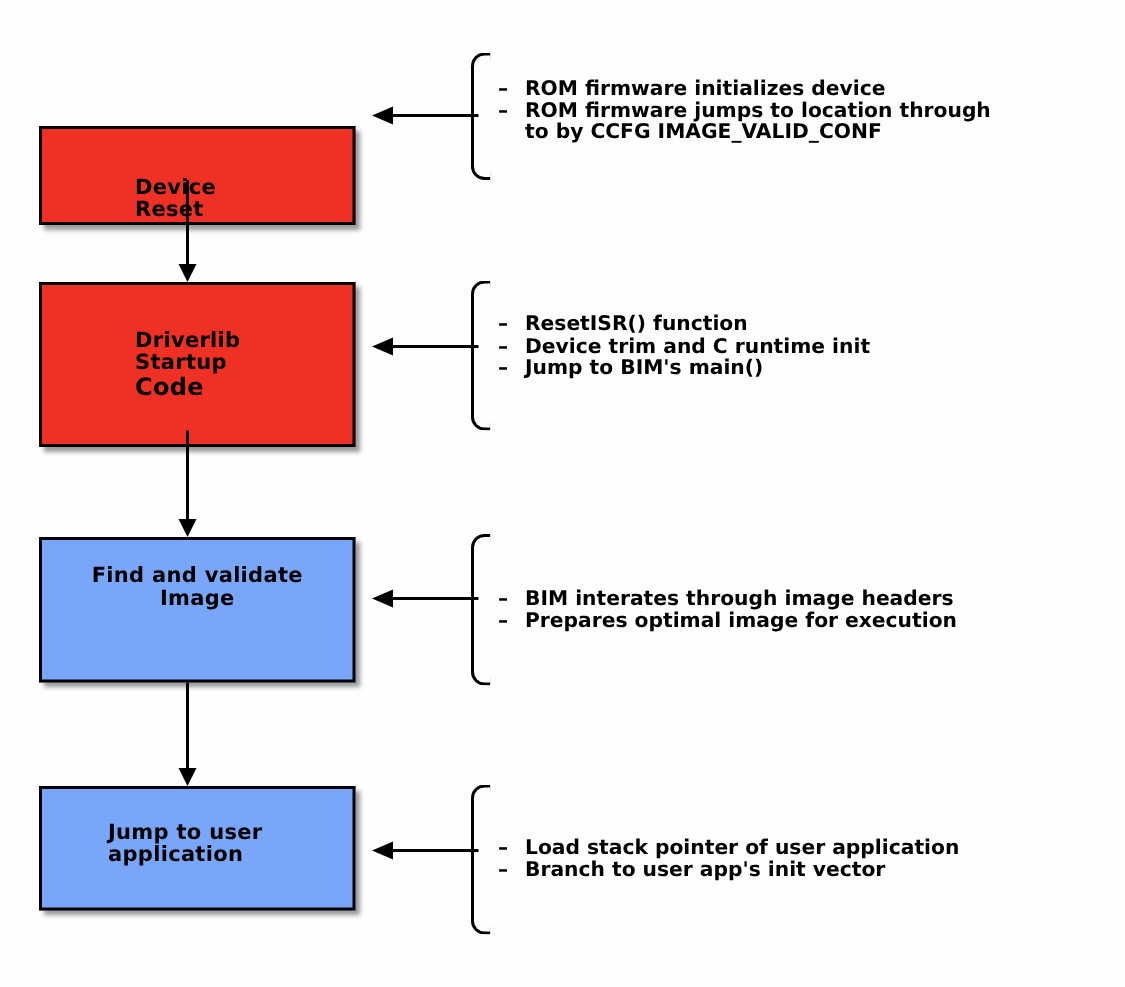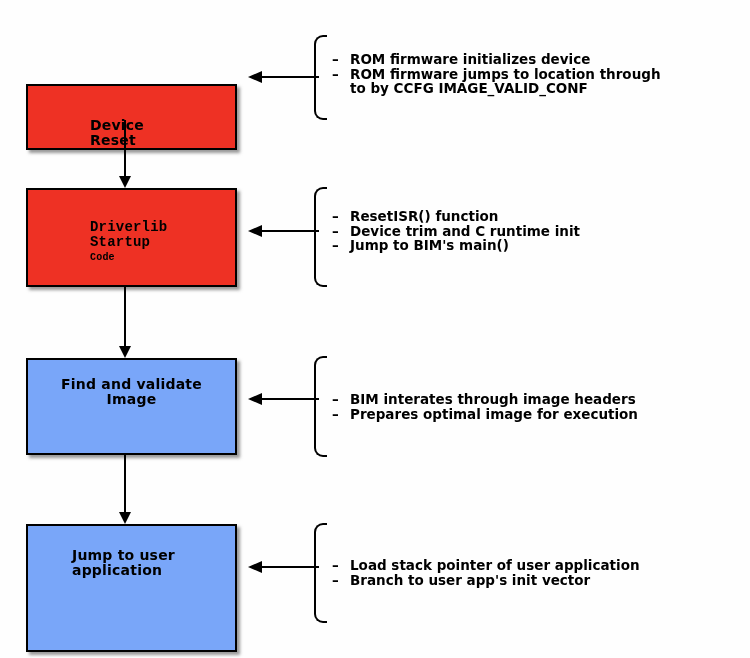--- a/index.html
+++ b/index.html
@@ -11,21 +11,21 @@
   .step-box {
     position:absolute; left:26px; width:211px; box-sizing:border-box;
     border:2px solid #000; box-shadow:3px 3px 3px rgba(70,70,70,0.55);
   }
   .box-red  { background:#ee3124; }
   .box-blue { background:#79a6f9; }
   .box-label {
     position:absolute; font-size:14px; line-height:15px;
     white-space:pre-line; letter-spacing:0.2px;
   }
-  .box-sublabel { position:absolute; font-size:10px; line-height:14px; letter-spacing:0.2px; }
+  .box-sublabel { position:absolute; font-size:16px; line-height:14px; letter-spacing:0.2px; }
   .center-label { left:0; width:100%; text-align:center; }
 
   .h-arrow { position:absolute; left:248px; height:12px; display:flex; align-items:center; }
   .tri-left { width:0; height:0; border-top:6px solid transparent; border-bottom:6px solid transparent; border-right:14px solid #000; }
   .h-line { height:2px; background:#000; width:57px; }
 
   .v-connector { position:absolute; left:118px; width:14px; display:flex; flex-direction:column; align-items:center; }
   .v-line { width:2px; background:#000; }
   .tri-down { width:0; height:0; border-left:6px solid transparent; border-right:6px solid transparent; border-top:12px solid #000; }
 
@@ -64,21 +64,21 @@
       <span class="note-text">ROM firmware jumps to location through
 to by CCFG IMAGE_VALID_CONF</span>
     </div>
   </div>
 
   <div class="v-connector" style="top:120px;">
     <div class="v-line" style="height:56px;"></div>
     <div class="tri-down"></div>
   </div>
 
-  <div class="step-box box-red" style="top:188px; height:99px;font-family:Liberation Mono, monospace;">
+  <div class="step-box box-red" style="top:188px; height:110px;">
     <div class="box-label" style="left:62px; top:30px;">Driverlib
 Startup</div>
     <div class="box-sublabel" style="left:62px; top:61px;">Code</div>
   </div>
   <div class="h-arrow" style="top:225px;">
     <div class="tri-left"></div>
     <div class="h-line"></div>
   </div>
   <div class="bracket" style="top:187px; height:100px;"></div>
   <div class="notes" style="top:209px;">
@@ -119,21 +119,21 @@
       <span class="bullet">–</span>
       <span class="note-text">Prepares optimal image for execution</span>
     </div>
   </div>
 
   <div class="v-connector" style="top:455px;">
     <div class="v-line" style="height:57px;"></div>
     <div class="tri-down"></div>
   </div>
 
-  <div class="step-box box-blue" style="top:524px; height:128px;">
+  <div class="step-box box-blue" style="top:524px; height:83px;">
     <div class="box-label" style="left:44px; top:22px;">Jump to user
 application</div>
   </div>
   <div class="h-arrow" style="top:561px;">
     <div class="tri-left"></div>
     <div class="h-line"></div>
   </div>
   <div class="bracket" style="top:523px; height:100px;"></div>
   <div class="notes" style="top:558px;">
     <div class="note-line">

